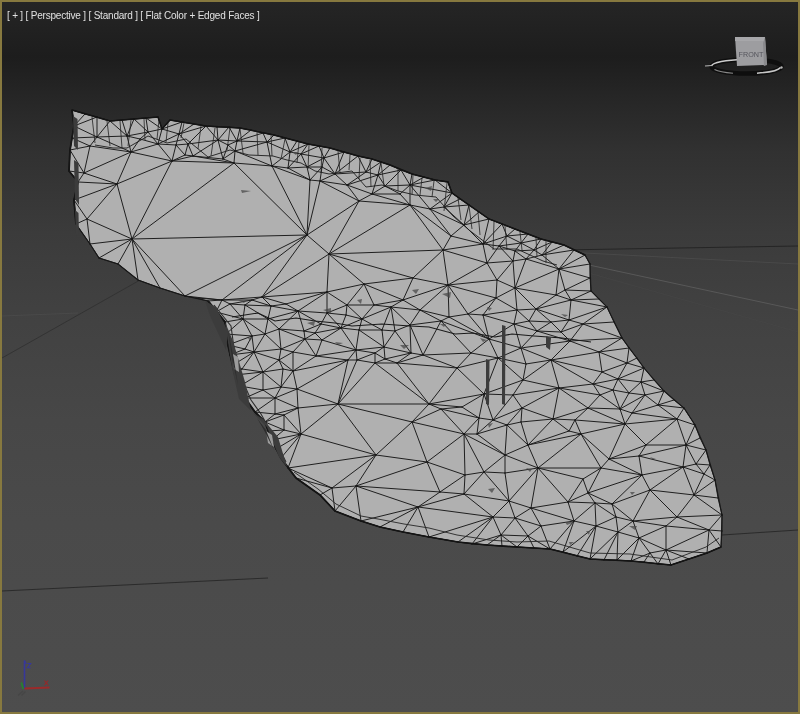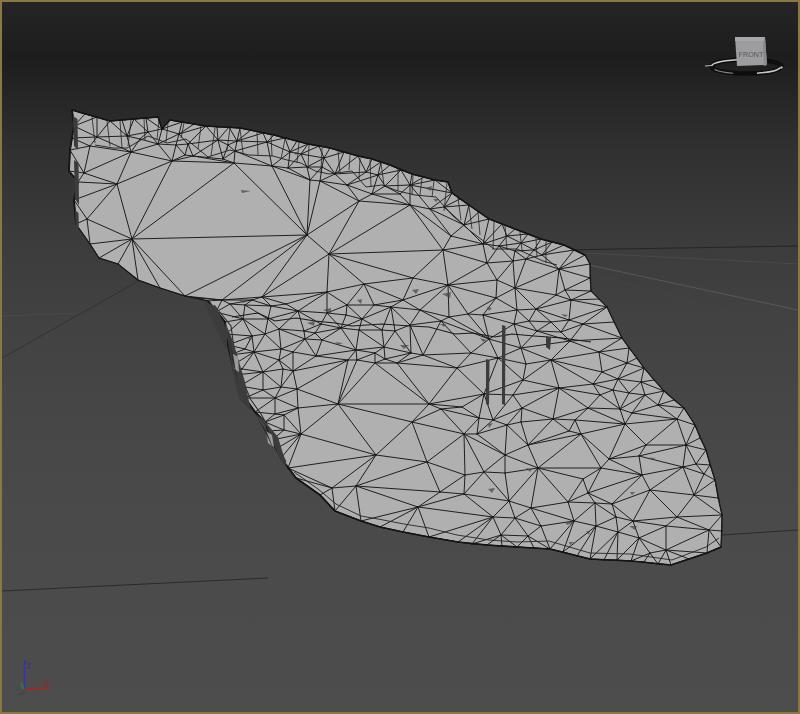--- a/index.html
+++ b/index.html
@@ -68,12 +68,13 @@
  <g stroke-width="1.6" fill="none" opacity="0.85">
   <path d="M24.5 689 L24.5 660.5" stroke="#3434a8"></path>
   <path d="M24.5 660.5 l1.8 3.5" stroke="#3434a8" stroke-width="1.1"></path>
   <path d="M27.5 663.5 l3.2 0 l-3.2 4.2 l3.2 0" stroke="#3434a8" stroke-width="1.1"></path>
   <path d="M24.5 688.5 L49.5 687.5" stroke="#a82525" stroke-width="1.9"></path>
   <path d="M44.5 680.5 l3.6 4.6 m0 -4.6 l-3.6 4.6" stroke="#a32222" stroke-width="1.1"></path>
   <path d="M23.3 689 L21.3 682.5" stroke="#1f8c2c" stroke-width="1.8"></path>
   <path d="M23 691 L18 695.5 M25.5 691.5 L21.5 695.5" stroke="#424242" stroke-width="1.3" opacity="0.7"></path>
  </g>
 </svg>
+<div id="label">[ + ] [ Perspective ] [ Standard ] [ Flat Color + Edged Faces ]</div>
 </div>
 </body></html>

